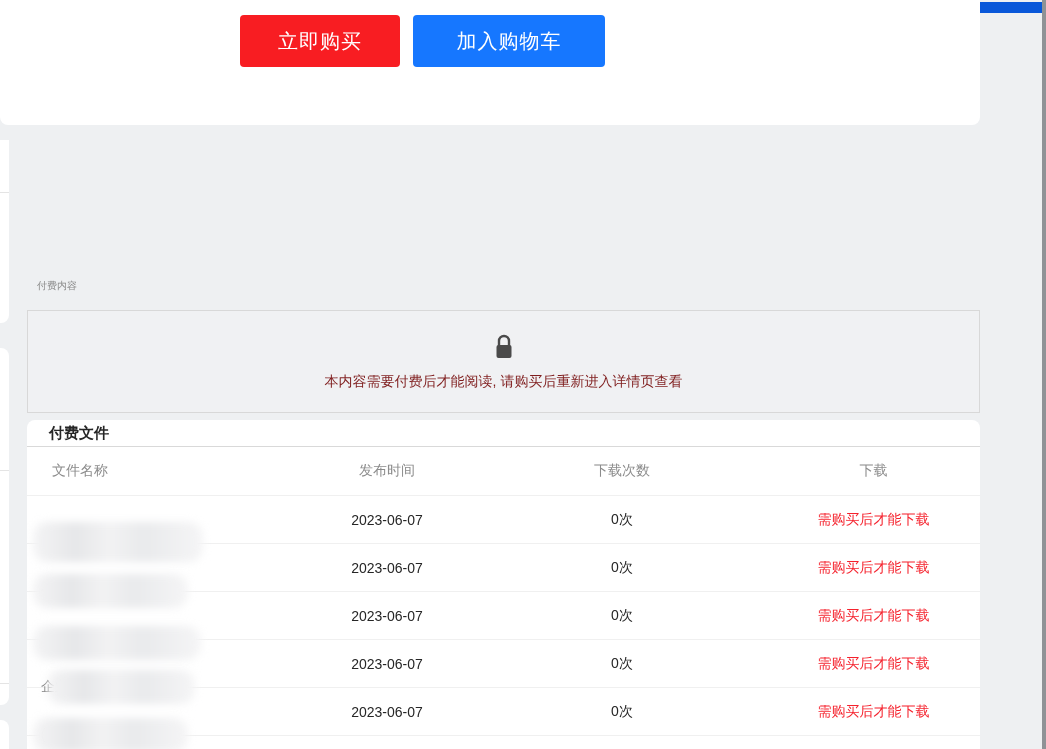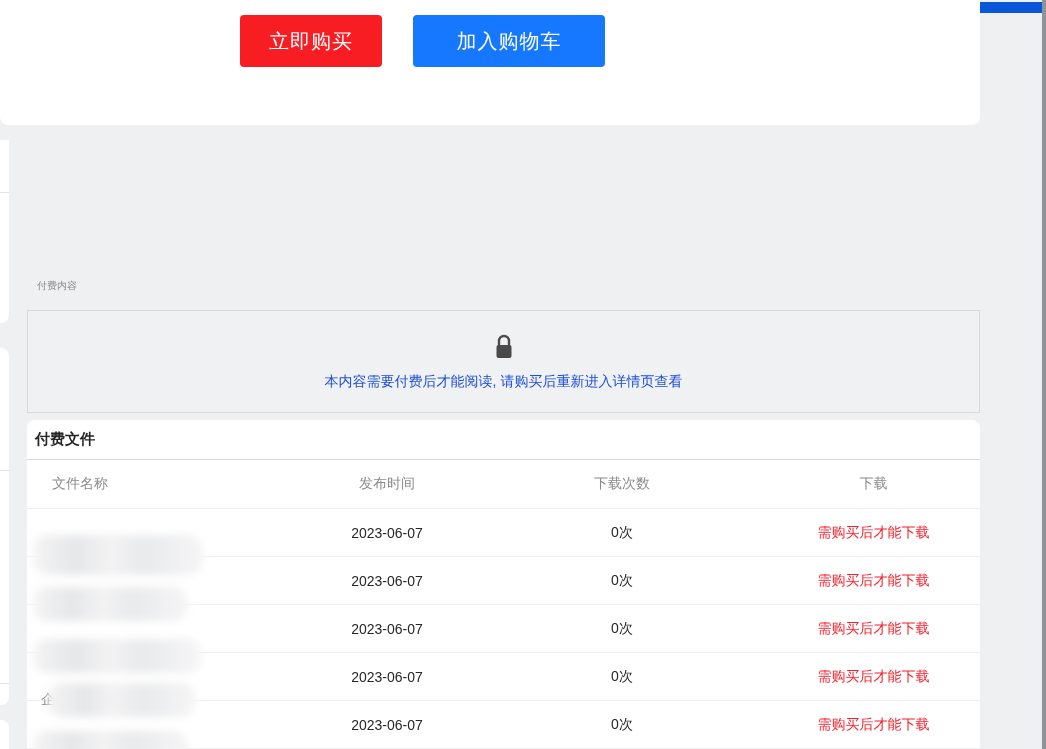--- a/index.html
+++ b/index.html
@@ -22,44 +22,44 @@
   .lseg1 { top:140px; height:183px; border-radius:0 0 8px 0; }
   .lseg1 .ldiv { position:absolute; top:52px; left:0; right:0; border-top:1px solid #e4e4e4; }
   .lseg2 { top:348px; height:357px; border-radius:0 8px 8px 0; }
   .lseg2 .ldiv1 { position:absolute; top:122px; left:0; right:0; border-top:1px solid #e4e4e4; }
   .lseg2 .ldiv2 { position:absolute; top:335px; left:0; right:0; border-top:1px solid #e4e4e4; }
   .lseg3 { top:720px; height:29px; border-radius:0 8px 0 0; }
 
   
   .panel-top { position:absolute; left:0; top:0; width:980px; height:125px; background:#fff; border-radius:0 0 8px 8px; }
   .btn { position:absolute; top:15px; height:52px; border:none; border-radius:4px; color:#fff; font-size:20px; font-family:inherit; cursor:pointer; letter-spacing:1px; }
-  .btn-buy { left:240px; width:142px; }
+  .btn-buy { left:240px; width:160px; }
   .btn-cart { left:413px; width:192px;font-family:Liberation Serif, serif; }
   .fav { position:absolute; left:868px; top:16px; width:90px; text-align:center; cursor:pointer; }
   .fav svg { display:block; margin:0 auto 4px; }
   .fav-label { font-size:14px; color:#262626; }
 
   
   .panel-tabs { position:absolute; left:27px; top:142px; width:953px; height:123px; background:#fff; border-radius:8px 8px 8px 8px; }
   .tab-row { display:flex; height:54px; border-bottom:1px solid #eaeaea; }
   .tab { width:106px; height:54px; display:flex; align-items:center; justify-content:center; font-size:15px; color:#595959; background:#f3f4f6; border-right:1px solid #e7e7e7; cursor:pointer; }
   .tab.active { position:relative; background:#fff; border-right:1px solid #eee; margin-bottom:-1px; height:55px; z-index:2; }
   .tab.active::before { content:""; position:absolute; top:0; left:0; right:0; height:4px; background:var(--tabred); }
   .tab.active::after { content:""; position:absolute; top:4px; left:50%; margin-left:-6px; border-left:6px solid transparent; border-right:6px solid transparent; border-top:7px solid var(--tabred); }
   .tab-filler { flex:1; }
   .msg-area { height:68px; display:flex; align-items:center; padding-left:23px; font-size:15px; color:#595959; }
 
   
   .paid-content-label { position:absolute; left:37px; top:279px; font-size:10px; color:#8a8a8a; }
   .locked-box { position:absolute; left:27px; top:310px; width:953px; height:103px; background:#f0f1f3; border:1px solid #d8d8d8; display:flex; flex-direction:column; align-items:center; justify-content:center; gap:9px; }
-  .locked-msg { font-size:14px; color:#1d4ed8; }
+  .locked-msg { font-size:14px; color:#7f1d1d; }
 
   
   .panel-files { position:absolute; left:27px; top:420px; width:953px; height:329px; background:#fff; border-radius:8px 8px 0 0; overflow:hidden; }
-  .files-title { height:40px; display:flex; align-items:center; padding-left:8px; font-size:15px; font-weight:bold; color:#262626; border-bottom:1px solid #d9d9d9; }
+  .files-title { height:27px; display:flex; align-items:center; padding-left:22px; font-size:15px; font-weight:bold; color:#262626; border-bottom:1px solid #d9d9d9; }
   .trow { display:flex; align-items:center; height:48px; border-bottom:1px solid #f0f0f0; }
   .thead { height:49px; color:#8c8c8c; }
   .c-name { width:270px; padding-left:25px; position:relative; overflow:visible; font-size:14px; }
   .c-date { width:180px; text-align:center; font-size:14px; }
   .c-count { width:290px; text-align:center; font-size:14px; }
   .c-dl { width:213px; text-align:center; font-size:14px; }
   .trow .c-dl a { text-decoration:none; cursor:pointer; }
   .frag { position:absolute; top:14px; left:14px; font-size:14px; color:#6a6a6a; white-space:nowrap; }
   .blob { position:absolute; top:6px; left:6px; height:34px; width:155px; border-radius:14px;
           background:linear-gradient(90deg,#f4f4f5 0%,#e6e7e9 25%,#f2f2f3 45%,#e9eaec 65%,#f5f5f6 100%);

